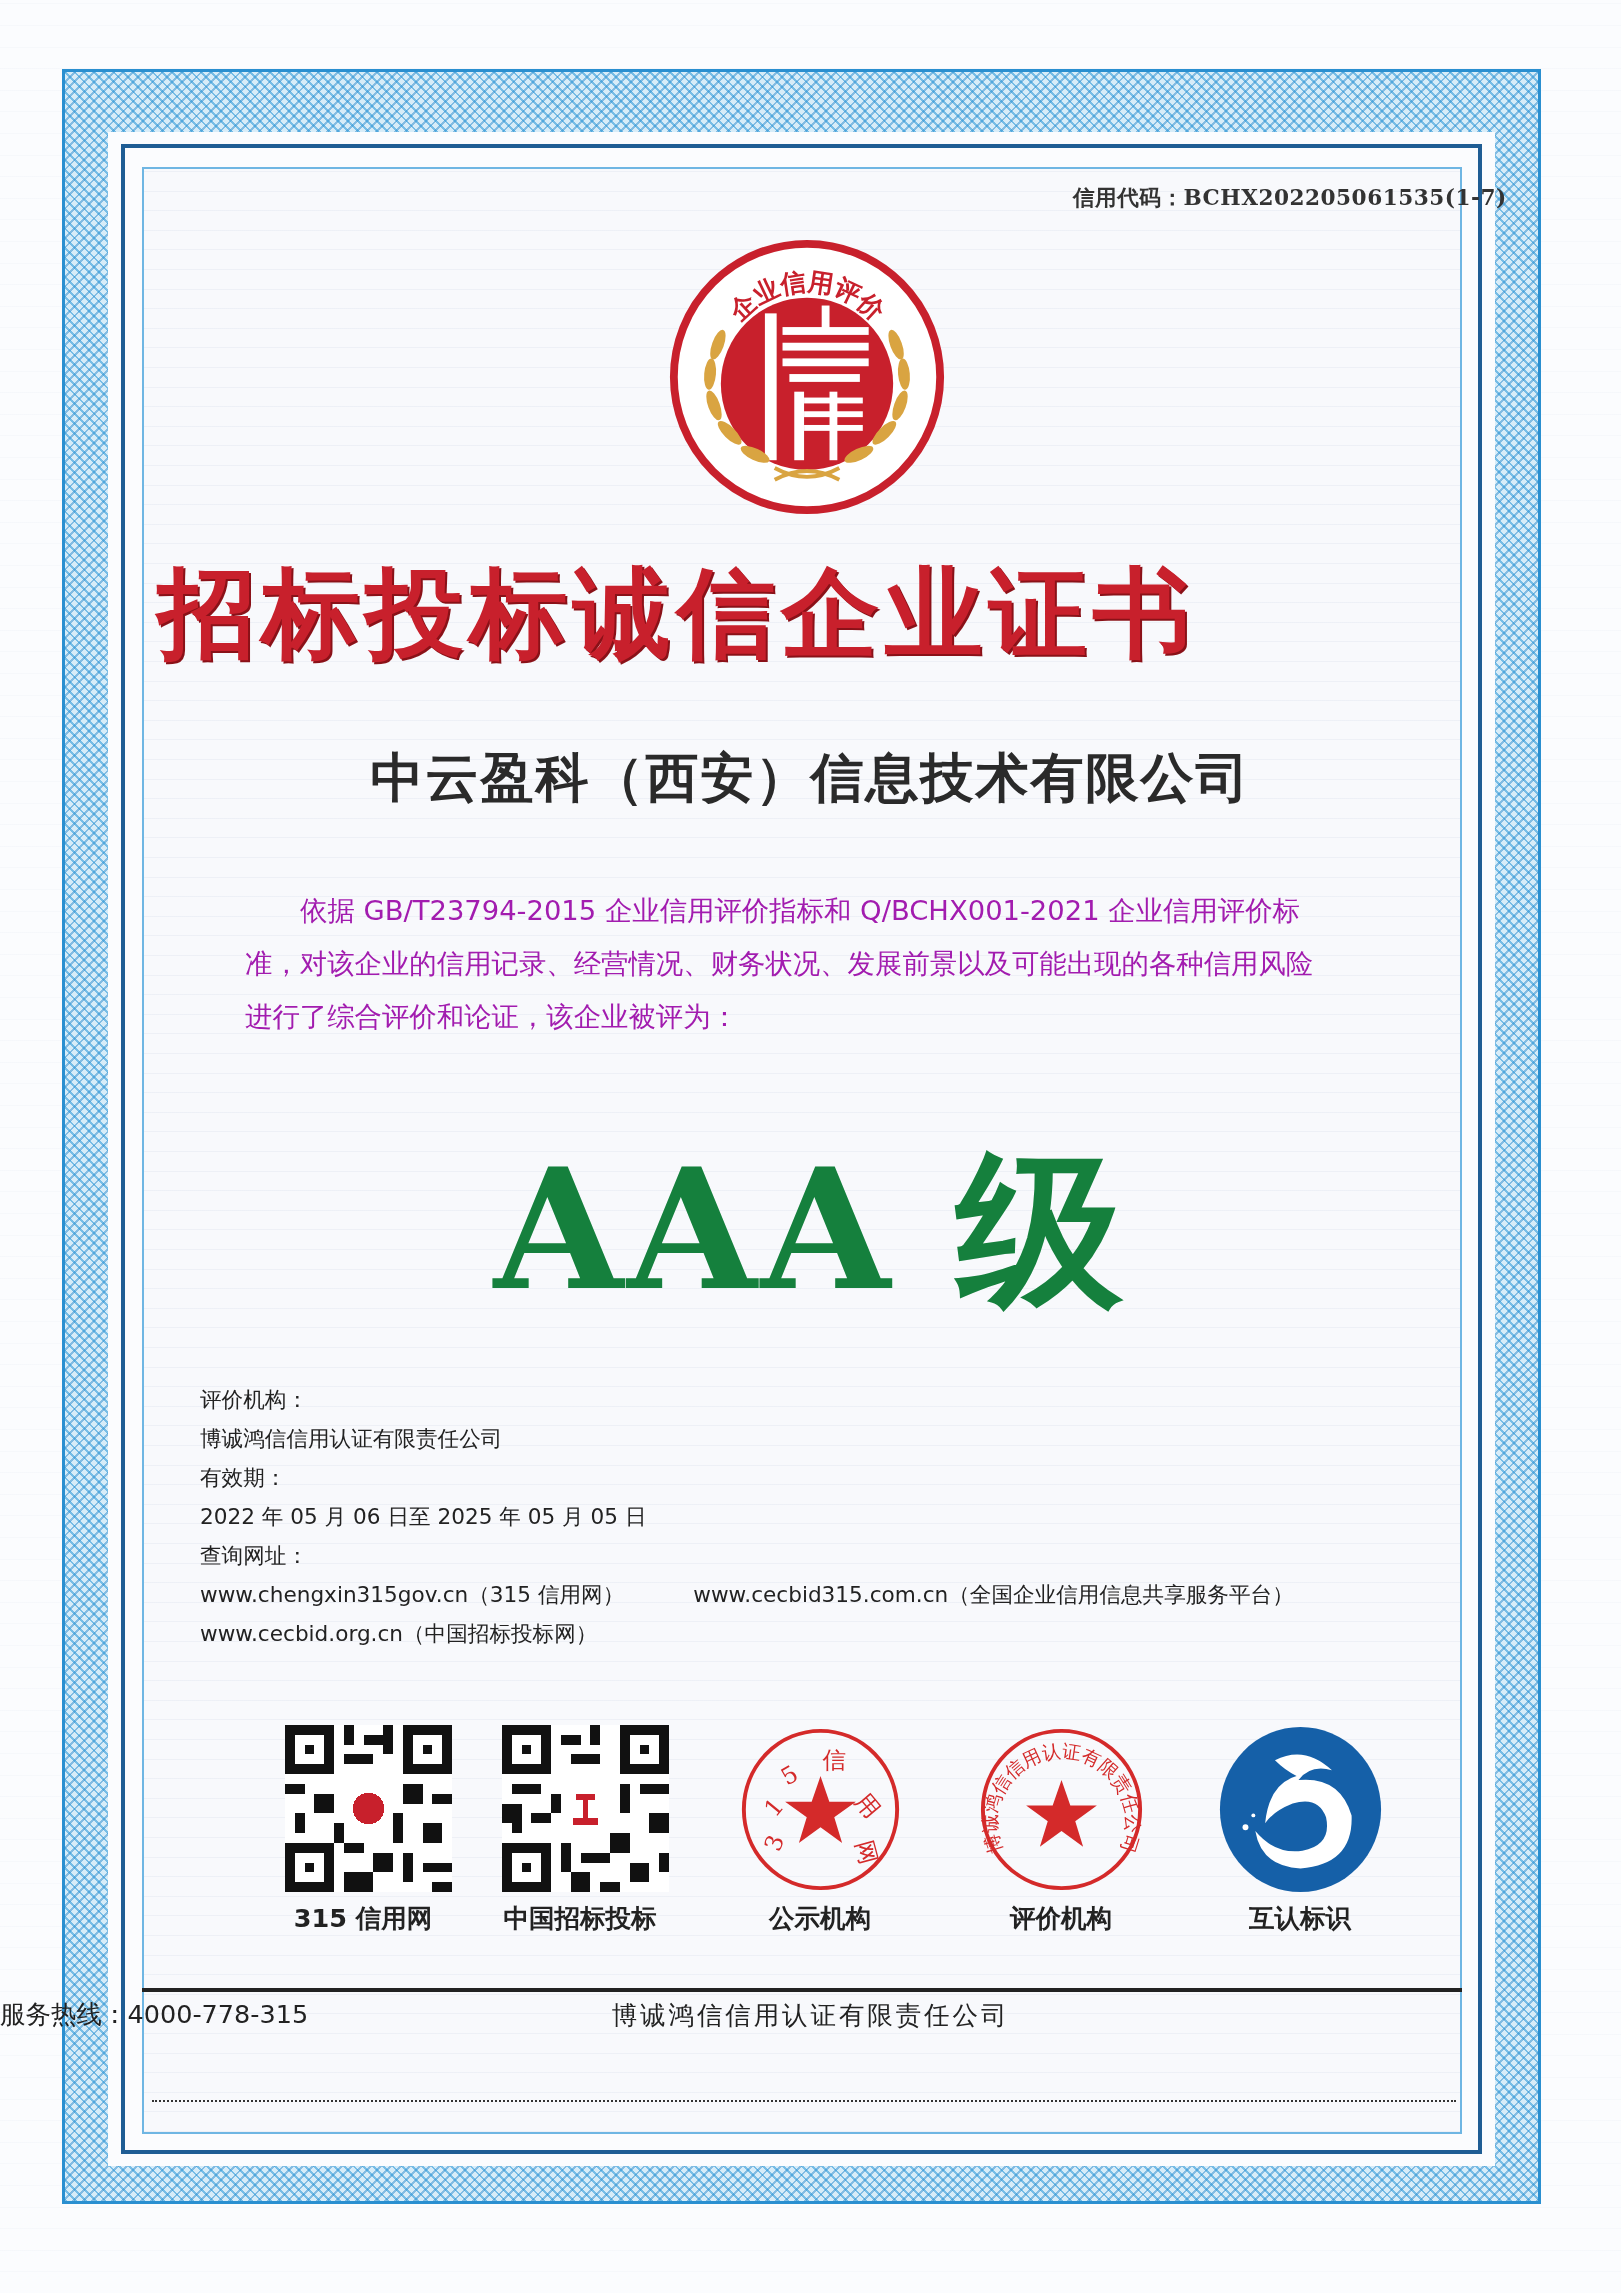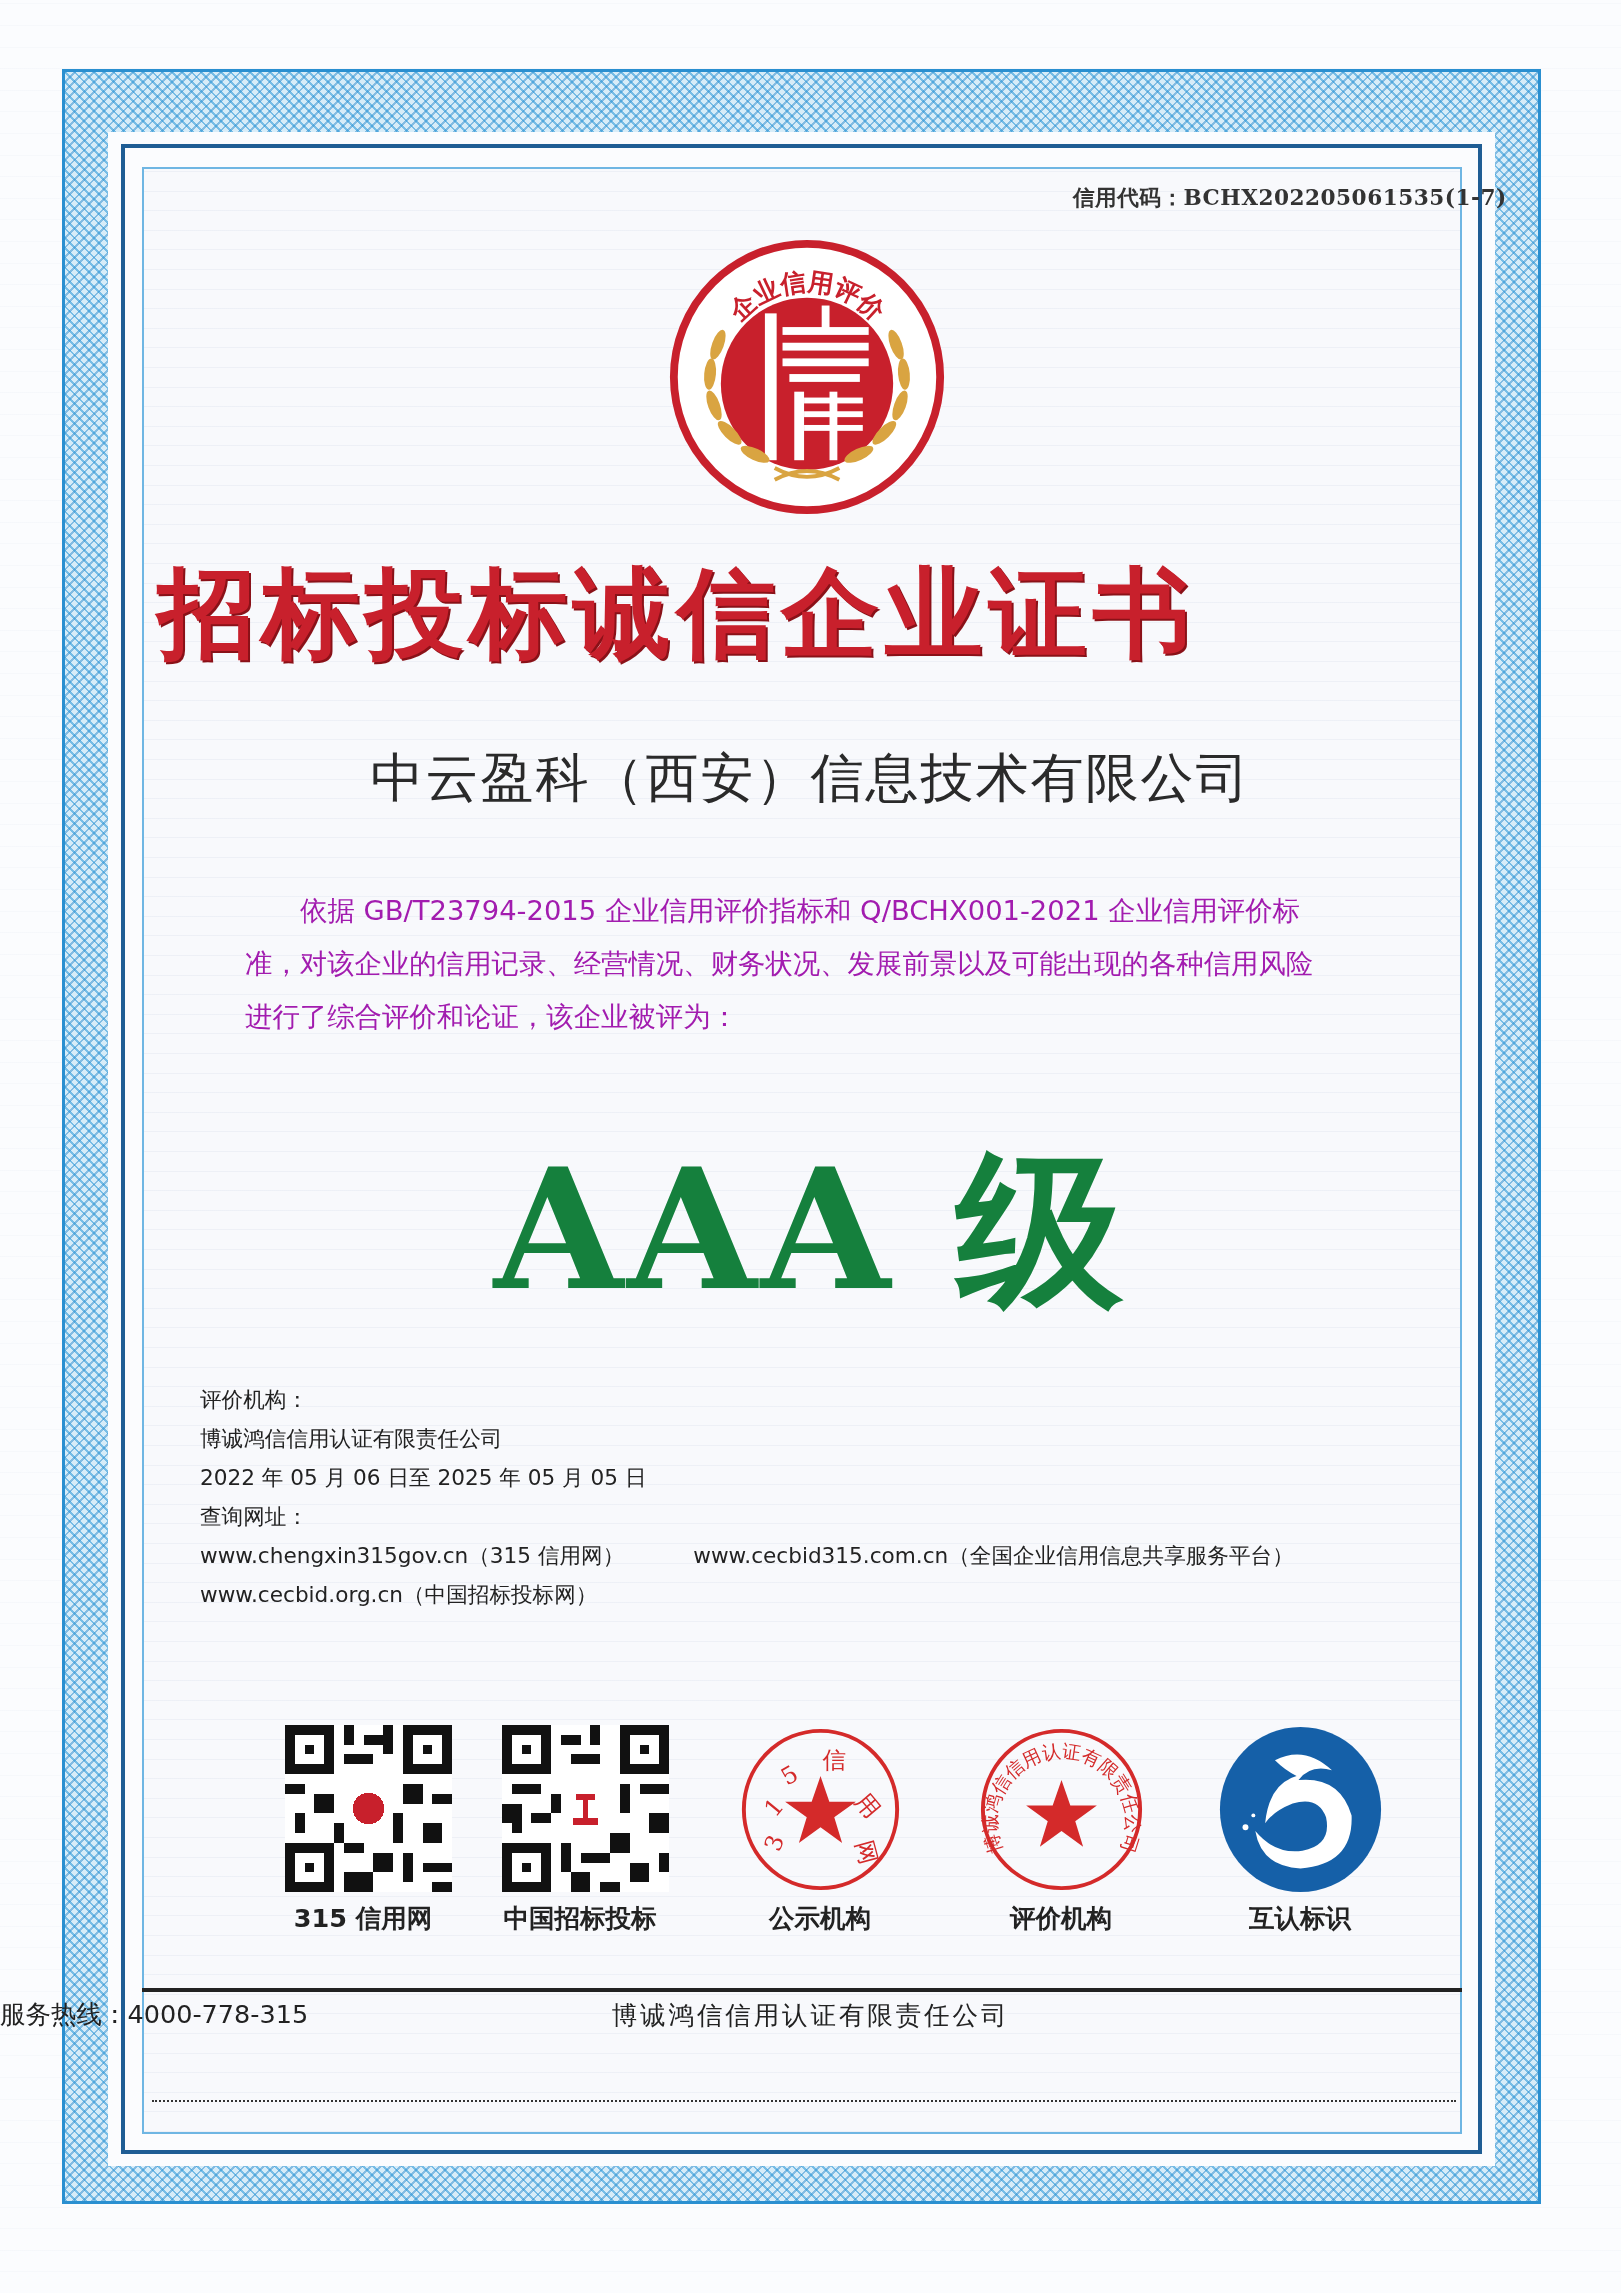--- a/index.html
+++ b/index.html
@@ -48,21 +48,21 @@
     left: 667px; top: 225px; width: 280px; height: 280px;
   }
   .main-title {
     left: 0; width: 1354px; top: 537px; text-align: center;
     font-size: 98px; font-weight: bold; color: #c8202c; letter-spacing: 5.9px;
     font-family: "DejaVu Sans", sans-serif;
     text-shadow: 2px 2px 0 #8a1118;
   }
   .company {
     left: 0; width: 1621px; top: 731px; text-align: center;
-    font-size: 53px; font-weight: normal; color: #2a2a2a; letter-spacing: 2px;
+    font-size: 53px; font-weight: bold; color: #2a2a2a; letter-spacing: 2px;
   }
   .para {
     left: 245px; width: 1137px; top: 872px; font-size: 27.4px; color: #a21caf;
     line-height: 53px;
   }
   .para .line { white-space: nowrap; }
   .para .line1 { padding-left: 55px; }
   .grade {
     left: 0; width: 1621px; top: 1108px; text-align: center;
     font-family: "DejaVu Serif", "Liberation Serif", serif;
@@ -156,20 +156,21 @@
   <div class="line line1">依据 GB/T23794-2015 企业信用评价指标和 Q/BCHX001-2021 企业信用评价标</div>
   <div class="line">准，对该企业的信用记录、经营情况、财务状况、发展前景以及可能出现的各种信用风险</div>
   <div class="line">进行了综合评价和论证，该企业被评为：</div>
 </div>
 
 <div class="abs grade">AAA 级</div>
 
 <div class="abs info">
   <div class="row">评价机构：</div>
   <div class="row">博诚鸿信信用认证有限责任公司</div>
+  <div class="row">有效期：</div>
   <div class="row">2022 年 05 月 06 日至 2025 年 05 月 05 日</div>
   <div class="row">查询网址：</div>
   <div class="row">
     <span>www.chengxin315gov.cn</span><span>（315 信用网）</span><span class="gap"></span><span>www.cecbid315.com.cn</span><span>（全国企业信用信息共享服务平台）</span>
   </div>
   <div class="row">
     <span>www.cecbid.org.cn</span><span>（中国招标投标网）</span>
   </div>
 </div>
 

